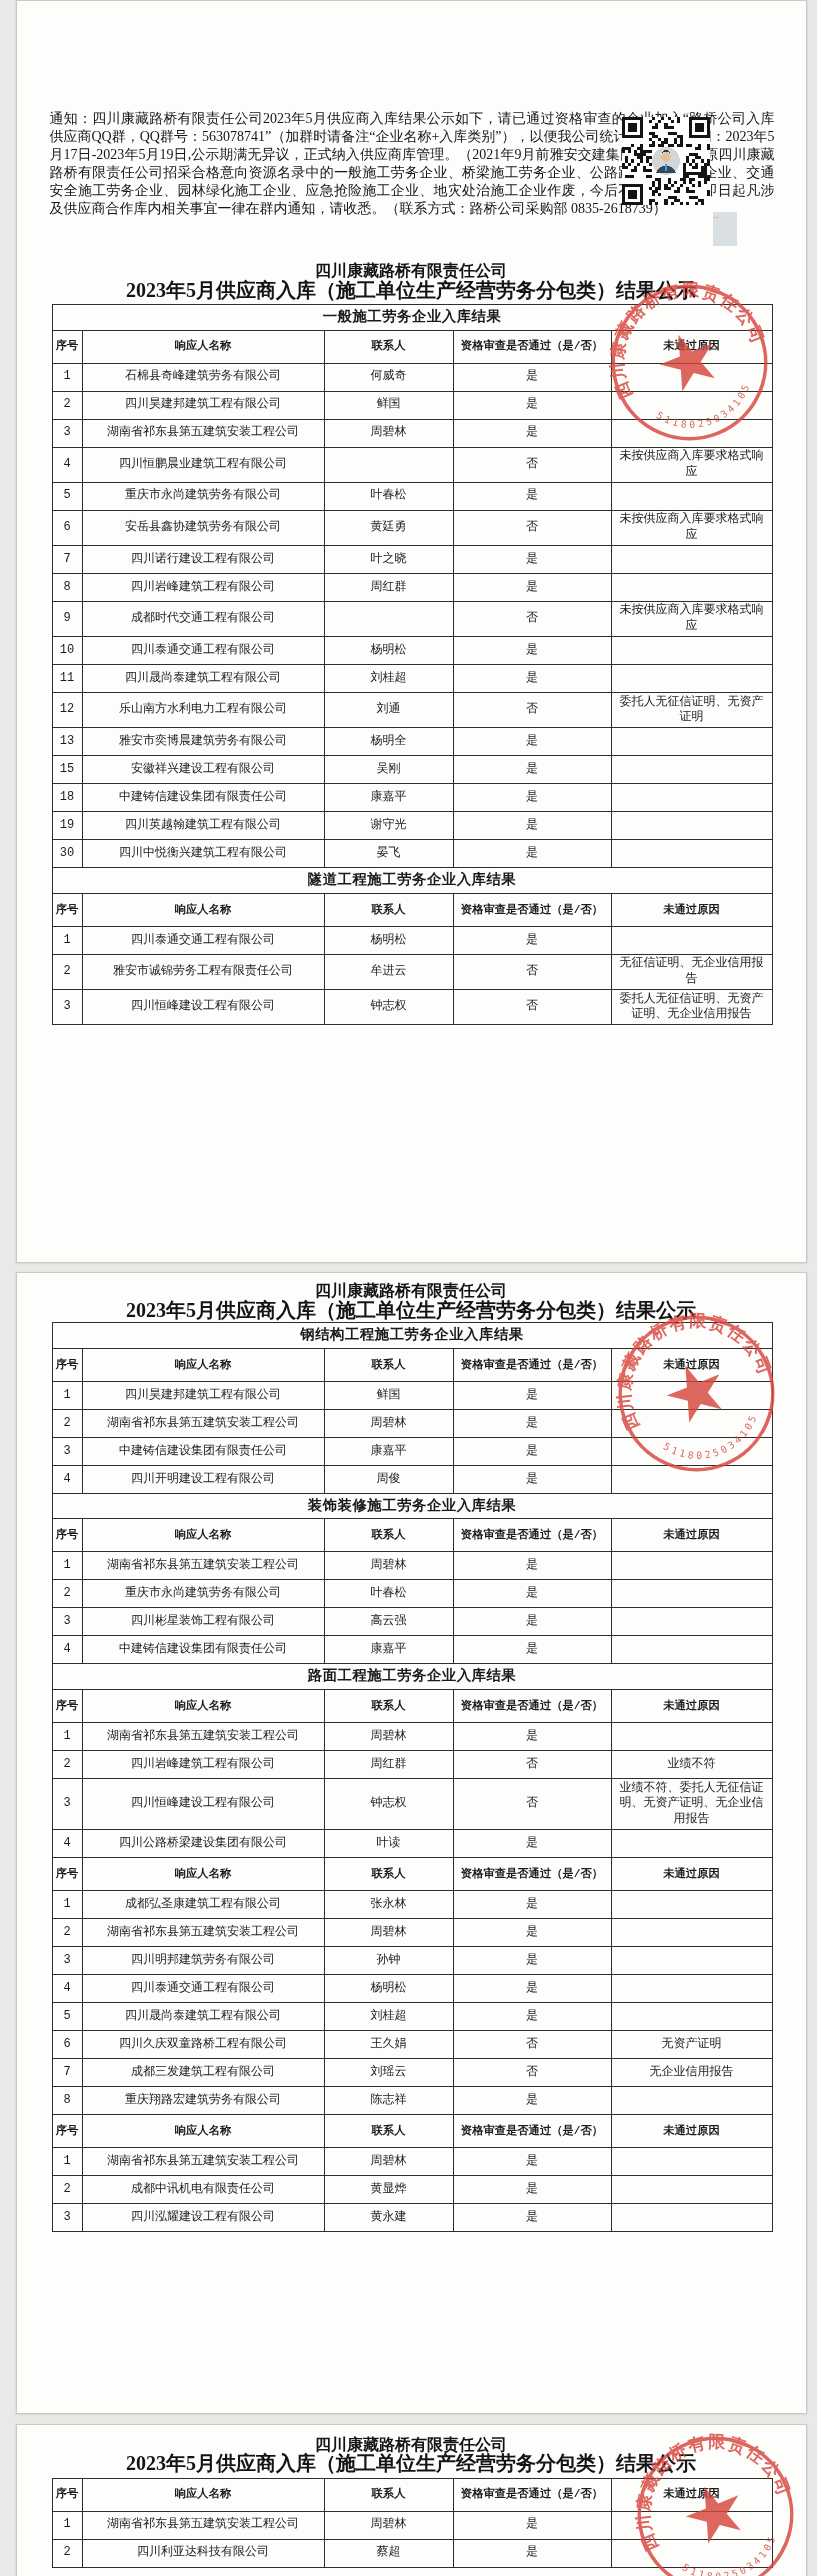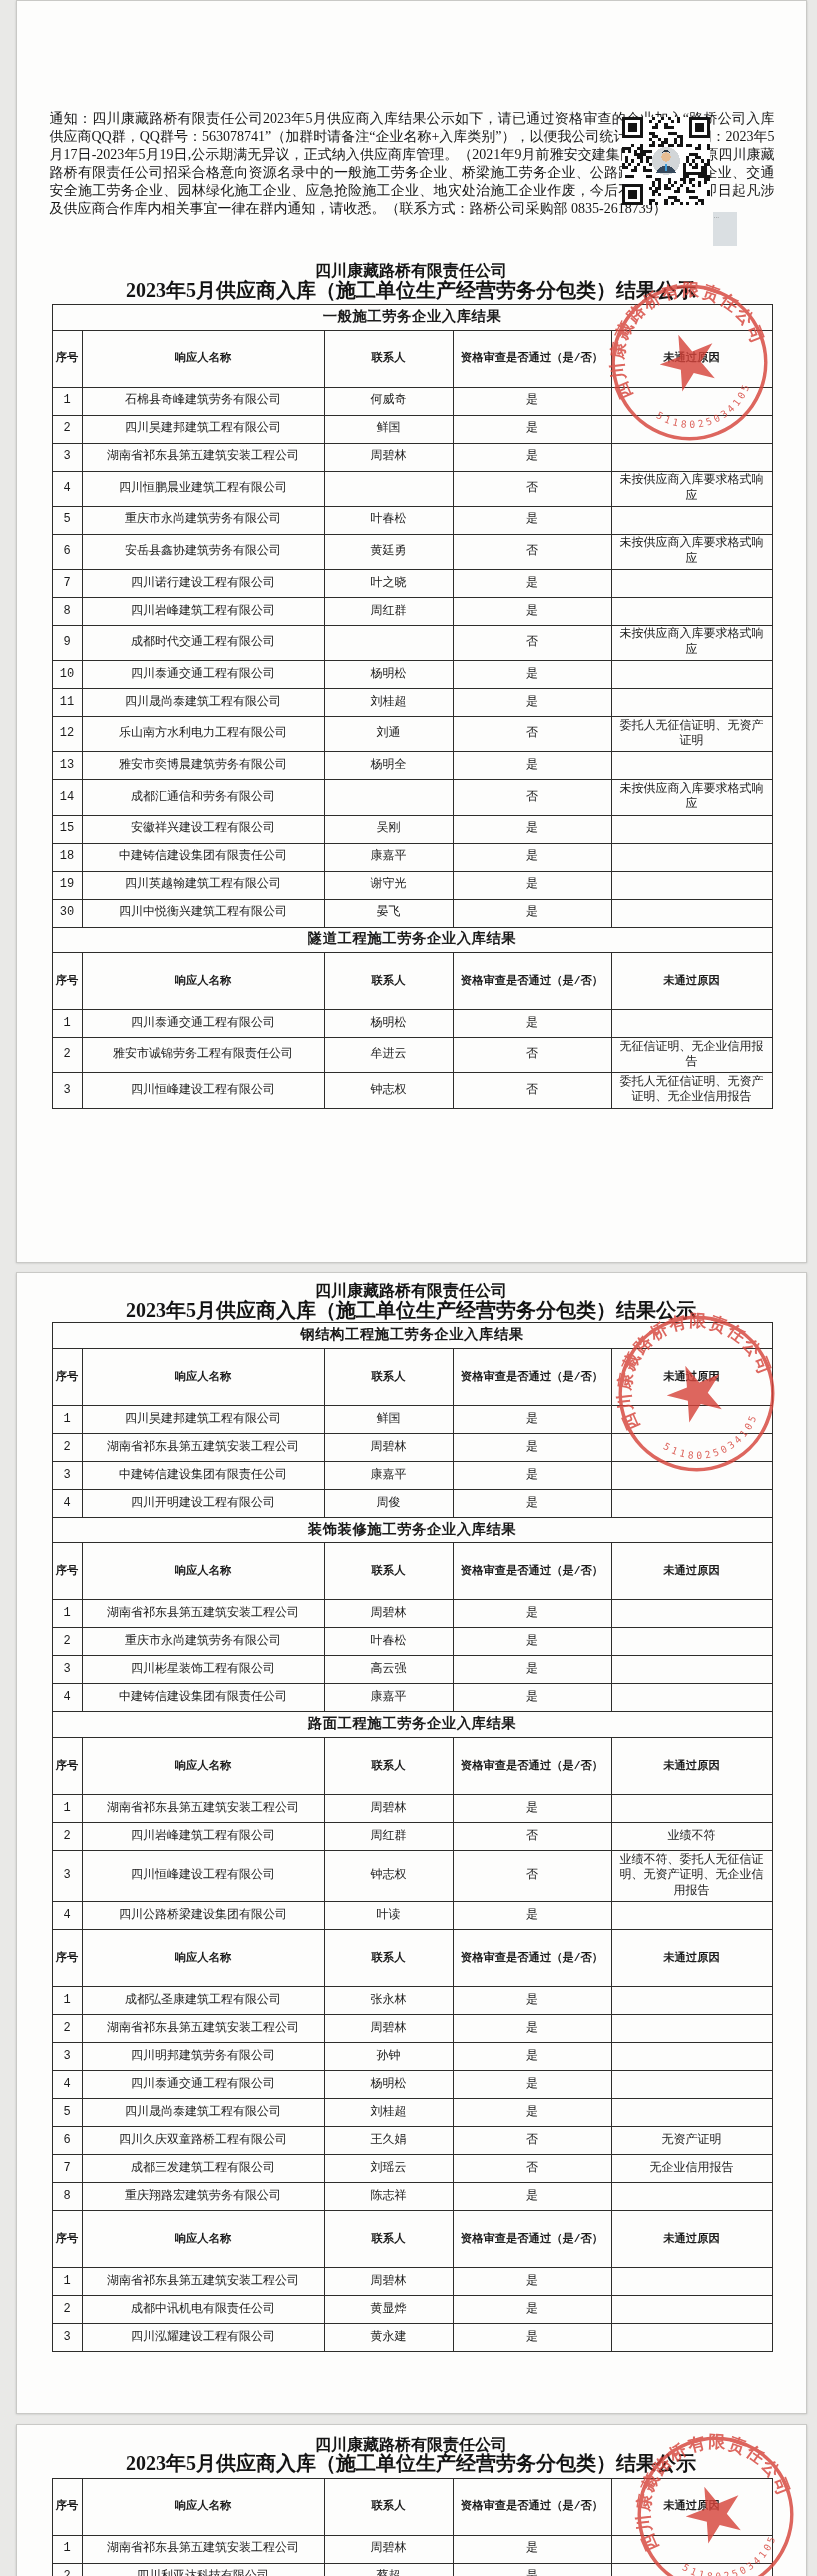--- a/index.html
+++ b/index.html
@@ -50,21 +50,21 @@
   }
   table.rtable + table.rtable{margin-top:-1px;}
   .rtable td{
     border:1px solid #2e2d2b;
     text-align:center; vertical-align:middle;
     font-size:12px; color:#1b1b1b;
     padding:1.5px 3.1px; height:24px; line-height:1.3;
     overflow:hidden;
   }
   .rtable tr.sec td{font-size:14.4px; font-weight:bold; height:21.6px; letter-spacing:0.5px;}
-  .rtable tr.hdr td{font-size:11.3px; font-weight:bold; padding:16px 1px;}
+  .rtable tr.hdr td{font-size:11.3px; font-weight:bold; padding:4px 1px;}
 
   .stamp{
     position:absolute; width:175px; height:175px;
     transform:rotate(-22deg);
     opacity:.82; pointer-events:none; z-index:5;
   }
   .stamp svg{width:100%; height:100%;}
   .stamp-p1{left:585px; top:274px;}
   .stamp-p2{left:592px; top:33px;}
   .stamp-p3{left:611px; top:2.1px;}
@@ -404,27 +404,20 @@
             <td>委托人无征信证明、无资产证明</td>
           </tr>
           <tr>
             <td>13</td>
             <td>雅安市奕博晨建筑劳务有限公司</td>
             <td>杨明全</td>
             <td>是</td>
             <td></td>
           </tr>
           <tr>
-            <td>14</td>
-            <td>成都汇通信和劳务有限公司</td>
-            <td></td>
-            <td>否</td>
-            <td>未按供应商入库要求格式响应</td>
-          </tr>
-          <tr>
             <td>15</td>
             <td>安徽祥兴建设工程有限公司</td>
             <td>吴刚</td>
             <td>是</td>
             <td></td>
           </tr>
           <tr>
             <td>18</td>
             <td>中建铸信建设集团有限责任公司</td>
             <td>康嘉平</td>

